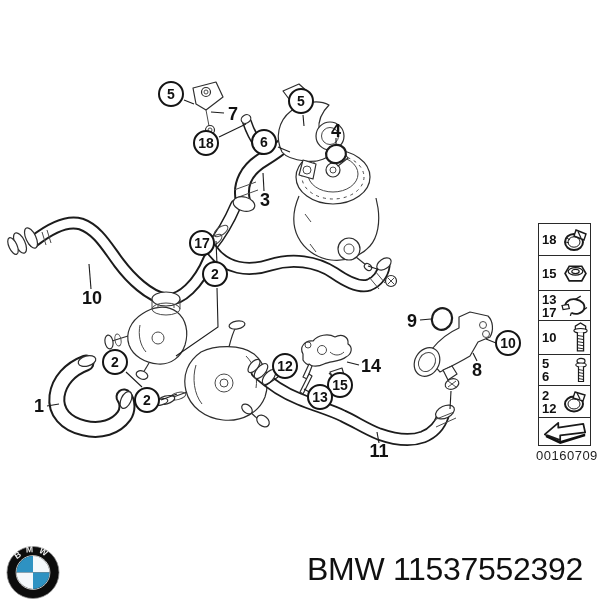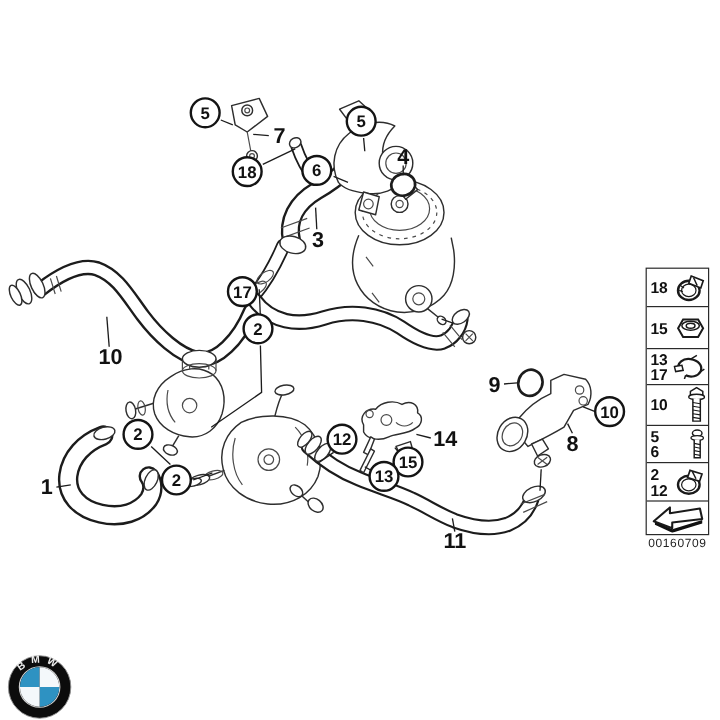--- a/index.html
+++ b/index.html
@@ -27,21 +27,21 @@
 
   
   .legend{position:absolute;left:538px;top:223px;width:53px;height:223px;background:#fff;
           border:1.5px solid #2a2a2a;display:flex;flex-direction:column;box-sizing:border-box;z-index:4;}
   .lrow{display:flex;align-items:center;border-bottom:1.5px solid #2a2a2a;padding:0 2px 0 3px;box-sizing:border-box;}
   .lrow:last-child{border-bottom:none;}
   .lnums{display:flex;flex-direction:column;justify-content:center;font-weight:bold;
          font-size:13px;line-height:13px;color:#111;min-width:17px;}
   .licon{margin-left:auto;display:flex;align-items:center;}
   .lcode{position:absolute;left:536px;top:448px;width:57px;text-align:center;
-         font-size:10px;color:#222;letter-spacing:0.5px;z-index:4;}
+         font-size:13px;color:#222;letter-spacing:0.5px;z-index:4;}
 
   
   .footer-title{position:absolute;left:307px;top:551px;font-size:32px;color:#101010;
                 letter-spacing:-0.3px;z-index:6;white-space:nowrap;}
   .bmw-logo{position:absolute;left:6px;top:545px;z-index:6;}
 </style>
 </head>
 <body>
 
 <div class="stage">
@@ -334,14 +334,15 @@
       <path d="M28,28 L11,28 A17,17 0 0 1 28,11 Z" fill="#2e92c2"></path>
       <path d="M28,28 L28,11 A17,17 0 0 1 45,28 Z" fill="#f4f8fb"></path>
       <path d="M28,28 L45,28 A17,17 0 0 1 28,45 Z" fill="#2e92c2"></path>
       <path d="M28,28 L28,45 A17,17 0 0 1 11,28 Z" fill="#f4f8fb"></path>
       <path id="lg-arc" d="M7,28 A21,21 0 0 1 49,28" fill="none"></path>
       <text font-size="9" font-weight="bold" fill="#ededed" letter-spacing="5" font-family="Liberation Sans, sans-serif">
         <textPath href="#lg-arc" startOffset="50%" text-anchor="middle">BMW</textPath>
       </text>
     </svg>
   </div>
+  <div class="footer-title"><span>BMW</span>&nbsp;<span>11537552392</span></div>
 
 </div>
 
 </body></html>

